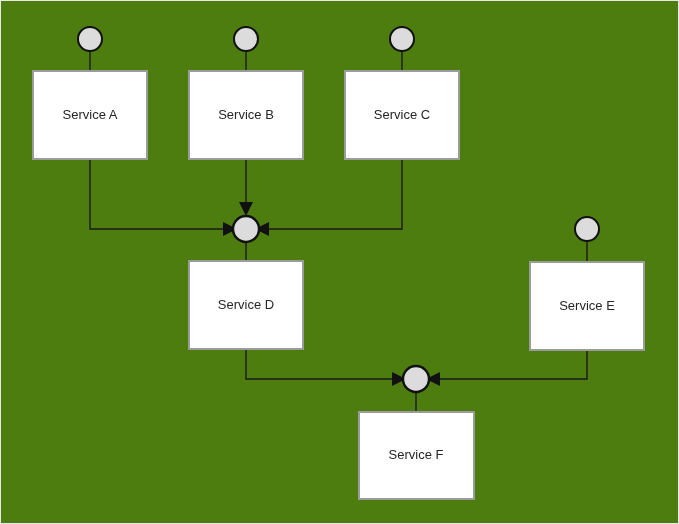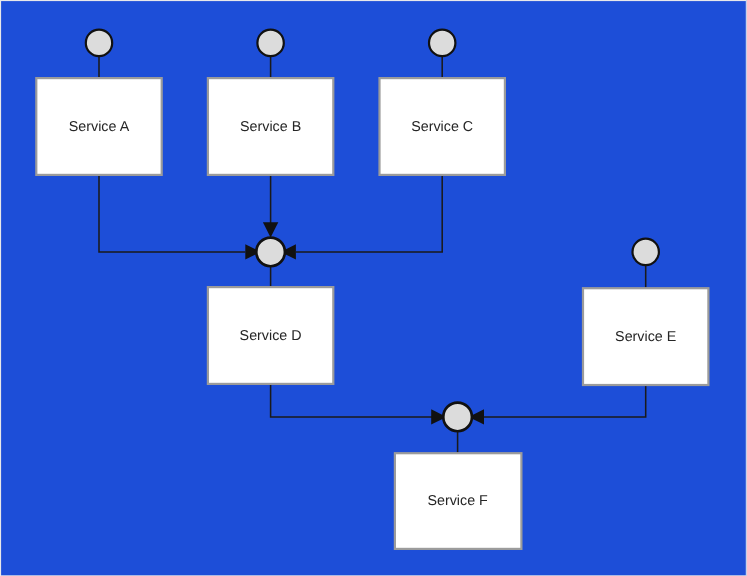--- a/index.html
+++ b/index.html
@@ -7,21 +7,21 @@
     padding: 0;
     background: #ffffff;
   }
   body {
     font-family: "Liberation Sans", sans-serif;
   }
   #canvas {
     position: relative;
     width: 679px;
     height: 524px;
-    background: #1d4ed8;
+    background: #4d7c0f;
     border: 1px solid #e8e8ea;
     box-sizing: border-box;
     overflow: hidden;
   }
   #diagram-svg {
     position: absolute;
     left: 0;
     top: 0;
     width: 679px;
     height: 524px;

